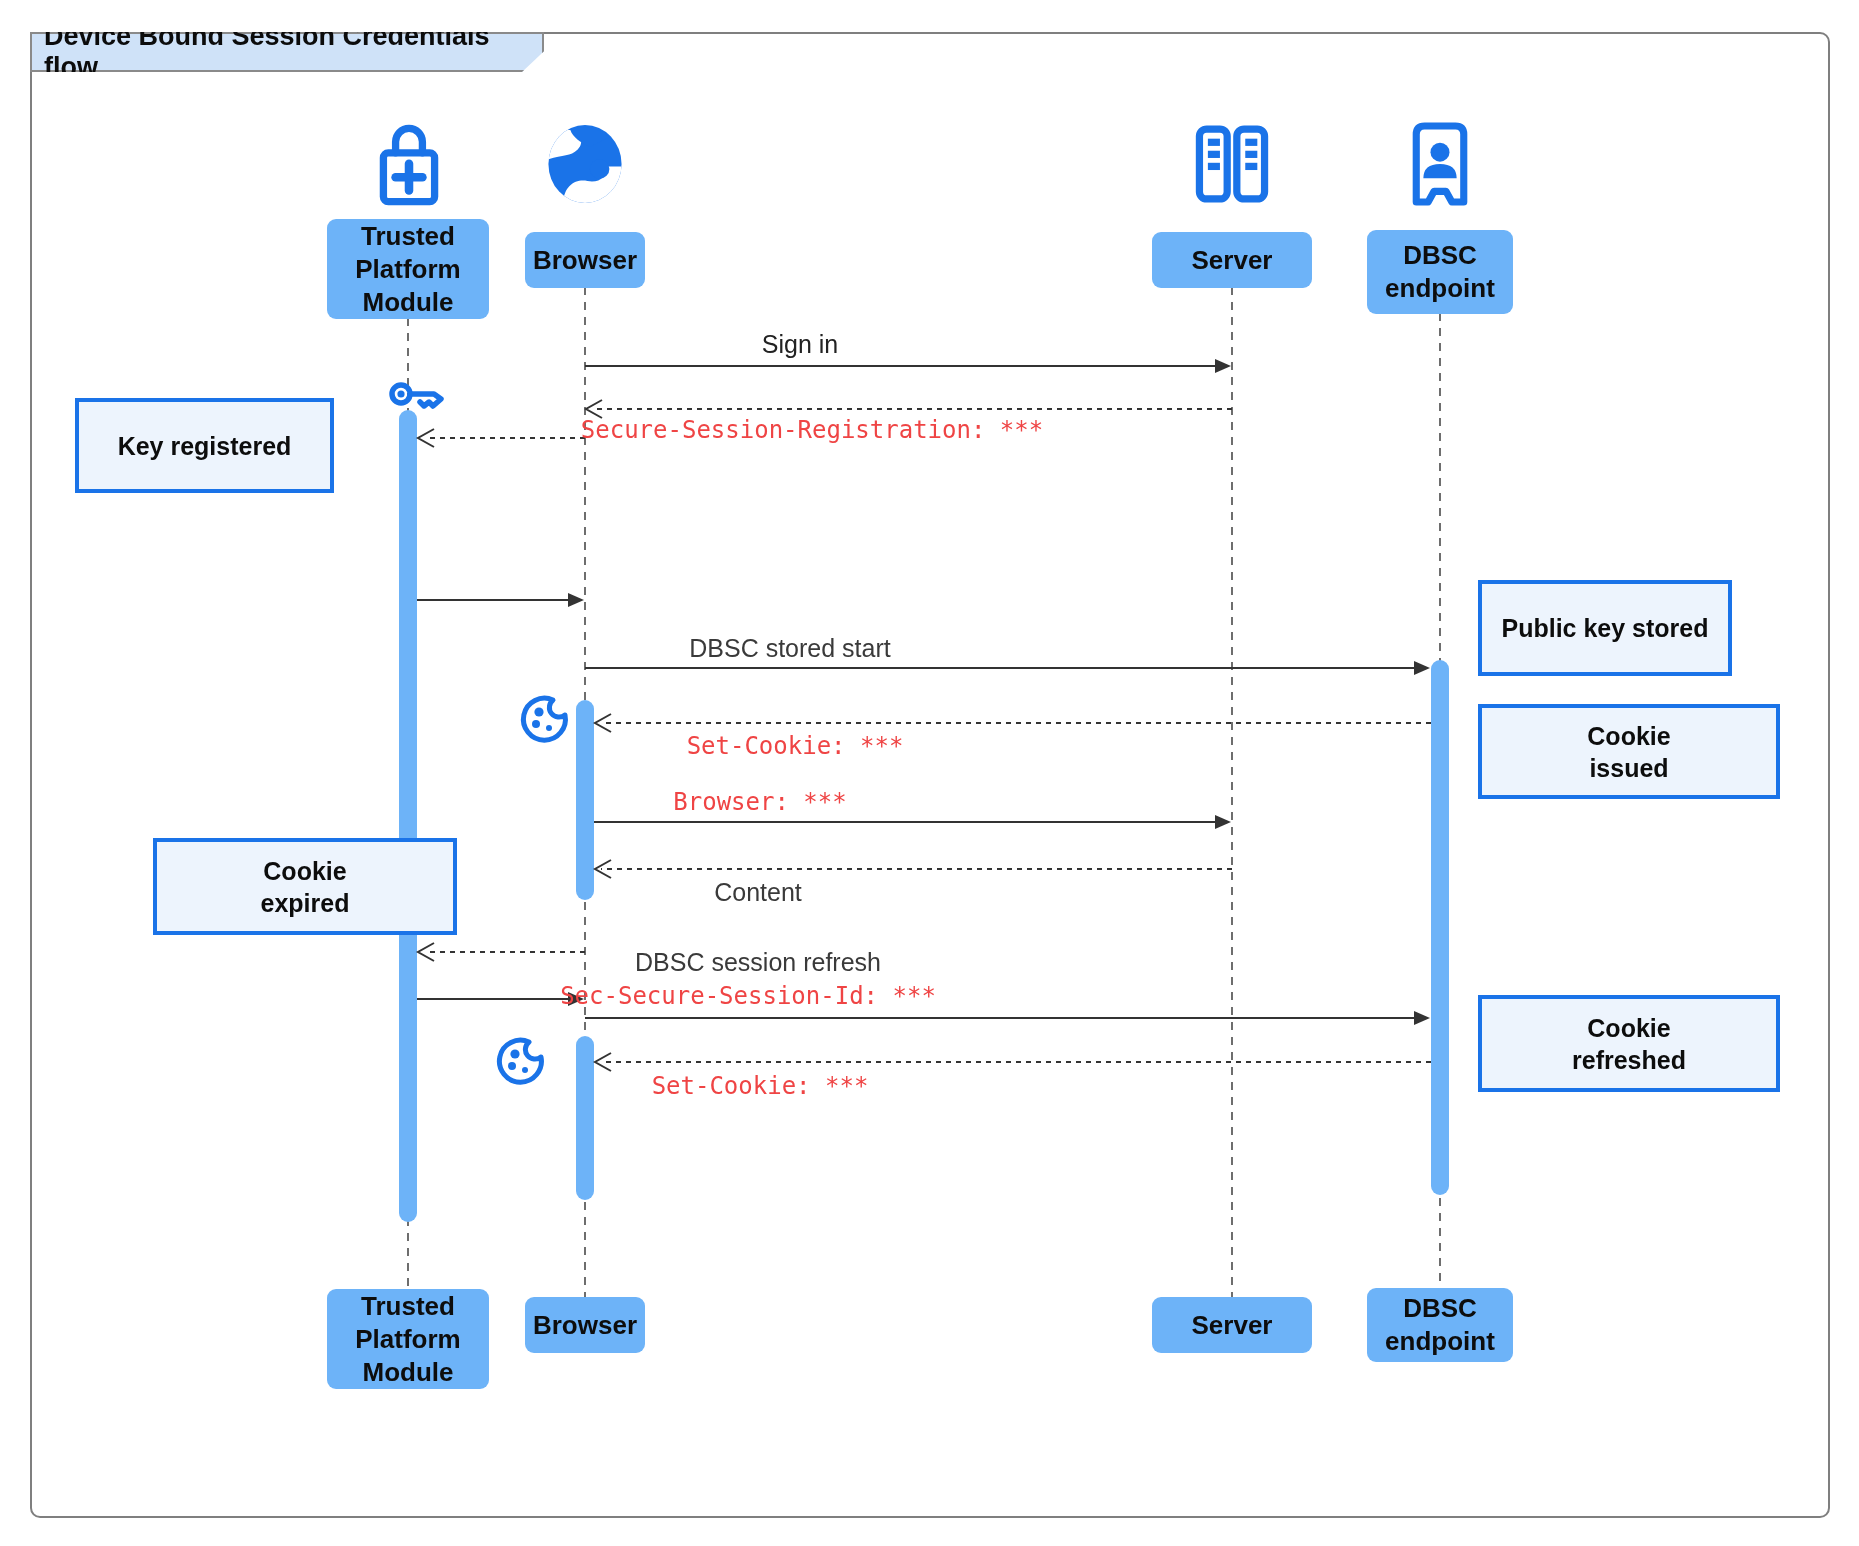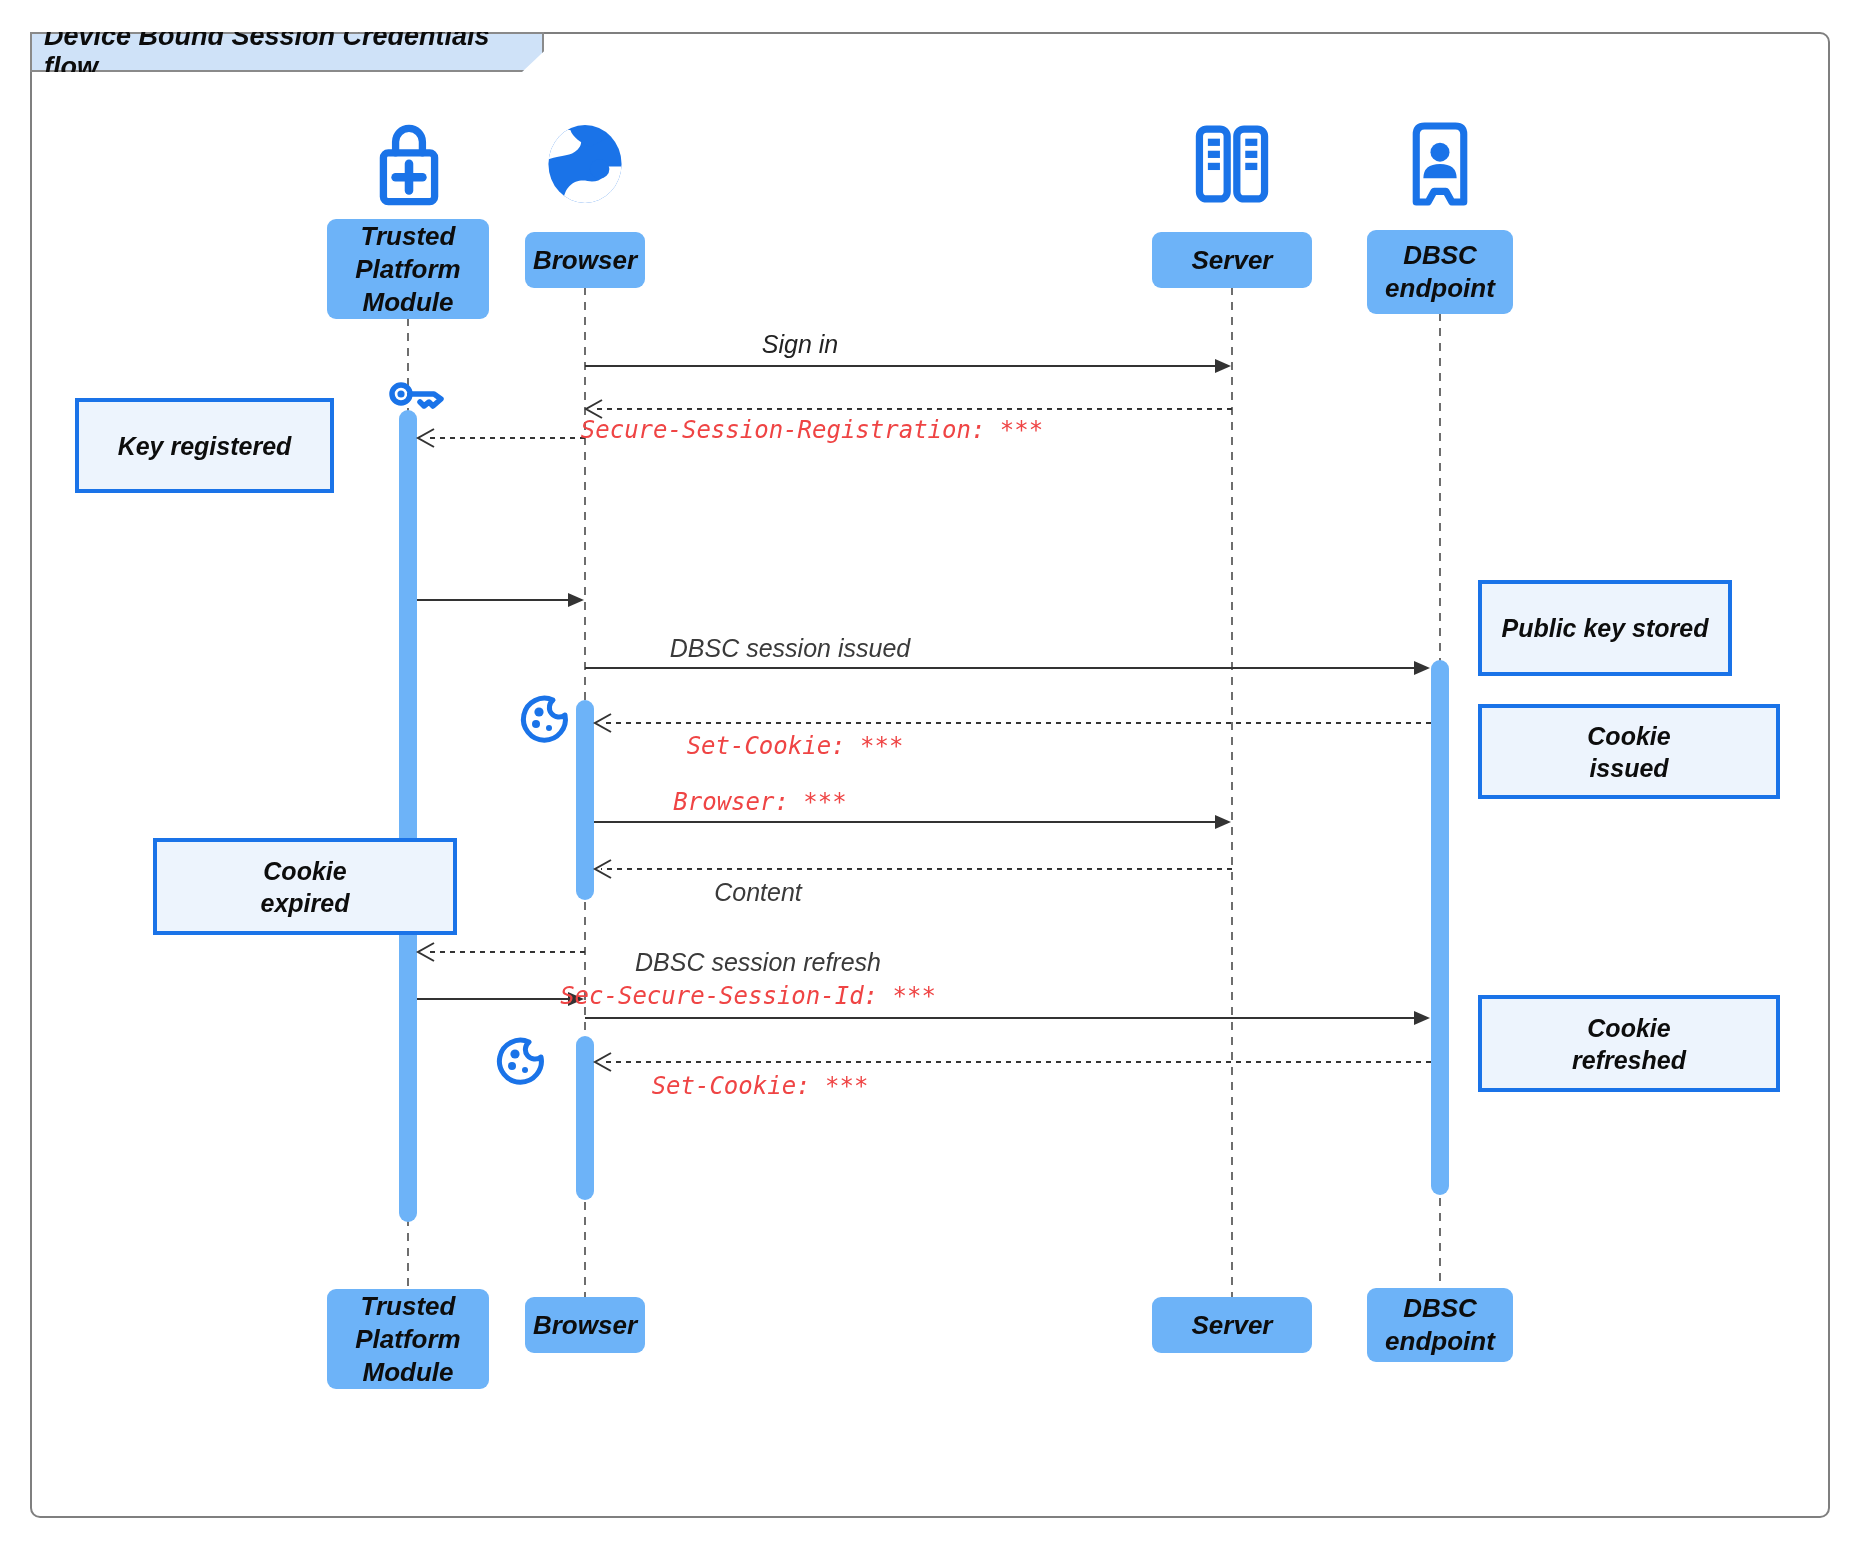--- a/index.html
+++ b/index.html
@@ -1,19 +1,18 @@
 <!DOCTYPE html>
 <html><head>
 <meta charset="utf-8">
 <style>
   html,body{margin:0;padding:0;background:#ffffff;}
   .canvas{
     position:relative;width:1859px;height:1546px;background:#ffffff;overflow:hidden;
     font-family:"Liberation Sans",sans-serif;
-    font-style:italic;
   }
   .frame{
     position:absolute;left:30px;top:32px;width:1796px;height:1482px;
     border:2px solid #7f7f7f;border-radius:10px;background:#ffffff;
   }
   .title-tab{
     position:absolute;left:30px;top:32px;width:514px;height:40px;
     background:#cfe2f8;border:2px solid #8a8a8a;box-sizing:border-box;
     clip-path:polygon(0 0,100% 0,100% 48%,calc(100% - 22px) 100%,0 100%);
     display:flex;align-items:center;padding-left:12px;
@@ -212,21 +211,21 @@
   <div class="note" style="left:153px;top:838px;width:304px;height:97px;"><span>Cookie
 expired</span></div>
   <div class="note" style="left:1478px;top:580px;width:254px;height:96px;justify-content:center;"><span>Public key stored</span></div>
   <div class="note" style="left:1478px;top:704px;width:302px;height:95px;"><span>Cookie
 issued</span></div>
   <div class="note" style="left:1478px;top:995px;width:302px;height:97px;"><span>Cookie
 refreshed</span></div>
 
   <div class="mlabel dark" style="left:800px;top:330px;">Sign in</div>
   <div class="mlabel mono" style="left:812px;top:416px;">Secure-Session-Registration: ***</div>
-  <div class="mlabel" style="left:790px;top:634px;">DBSC session issued</div>
+  <div class="mlabel" style="left:790px;top:634px;">DBSC stored start</div>
   <div class="mlabel mono" style="left:795px;top:732px;">Set-Cookie: ***</div>
   <div class="mlabel mono" style="left:760px;top:788px;">Browser: ***</div>
   <div class="mlabel" style="left:758px;top:878px;">Content</div>
   <div class="mlabel" style="left:748px;top:948px;margin-left:10px;">DBSC session refresh</div>
   <div class="mlabel mono" style="left:748px;top:982px;">Sec-Secure-Session-Id: ***</div>
   <div class="mlabel mono" style="left:760px;top:1072px;">Set-Cookie: ***</div>
 
 </div>
 
 </body></html>

